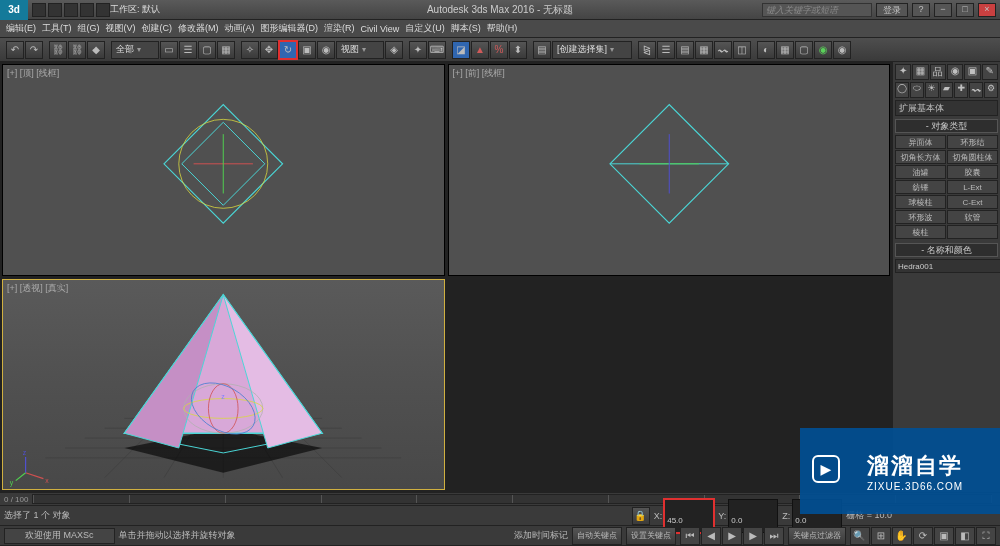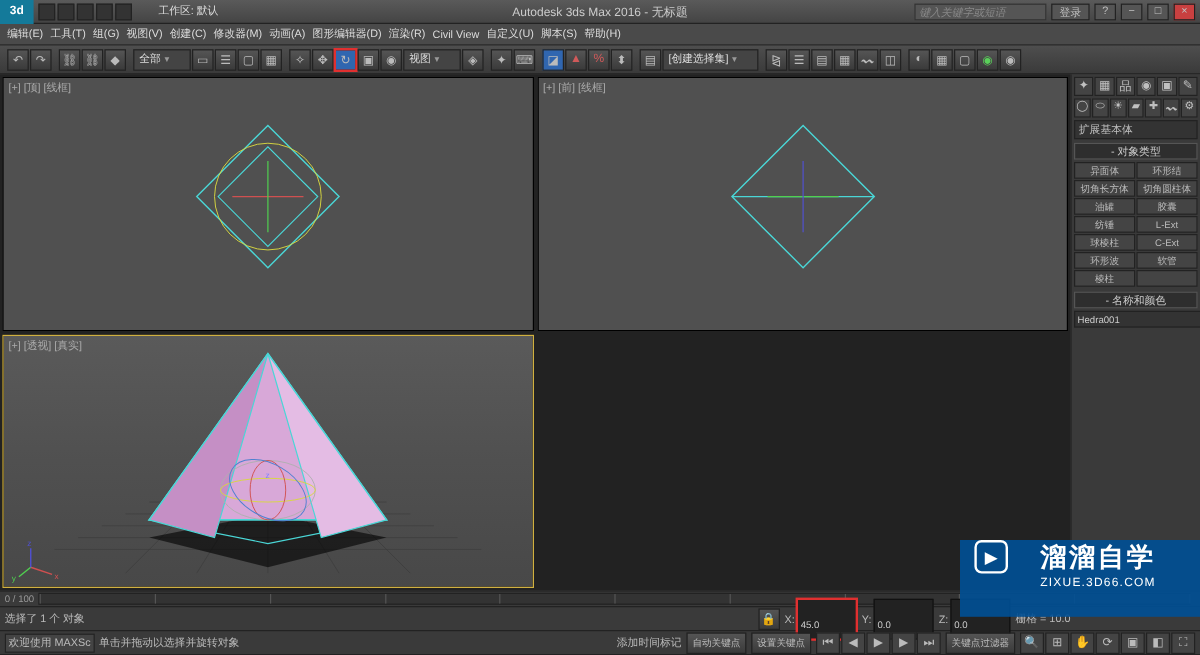--- a/index.html
+++ b/index.html
@@ -35,21 +35,21 @@
   }
   .titlebar .quick {
     display: flex;
     gap: 2px;
     margin-left: 4px;
   }
   .titlebar .quick span {
     width: 14px; height: 14px; background: #333; border:1px solid #222;
   }
   .titlebar .ws {
-    margin-left: 22px;
+    margin-left: 0;
     font-size: 9px;
     color: #ddd;
   }
   .titlebar .title {
     position: absolute;
     left: 50%;
     transform: translateX(-50%);
     color: #ccc;
     font-size: 10px;
   }
@@ -193,28 +193,28 @@
   }
   .coord { display:flex; align-items:center; gap:2px;}
   .coord label{ font-size:9px;}
   .coord .val{
     width:50px; height:14px; background:#222; border:1px solid #111;
     font-size:8px; padding:16px 2px; color:#ccc;
   }
   .coord .val.x-highlight { outline: 2px solid #e03030; outline-offset:-1px;}
   .anim-btns { display:flex; gap:1px;}
   .anim-btns span { width:20px; height:18px; background:#444; border:1px solid #222; text-align:center; font-size:10px; line-height:16px;}
-  .welcome { background:#444; border:1px solid #222; height:16px; padding:0 2px; font-size:9px;}
+  .welcome { background:#444; border:1px solid #222; height:16px; padding:0 20px; font-size:9px;}
   
   .watermark {
     position:absolute;
     right:0; bottom:32px;
-    width: 200px; height: 64px;
+    width: 200px; height: 86px;
     background: rgba(0,80,150,0.9);
-    display:flex; align-items:center; 
+    display:flex; align-items:center; justify-content:center;
     flex-direction:column;
     color:#fff;
   }
   .watermark .big { font-size:22px; font-weight:bold; letter-spacing:2px;}
   .watermark .small { font-size:10px; letter-spacing:1px;}
   .watermark .play {
     width:28px; height:28px; border:2px solid #fff; border-radius:6px;
     display:flex;align-items:center;justify-content:center; margin-bottom:4px;
     position:absolute; left:12px;
   }

